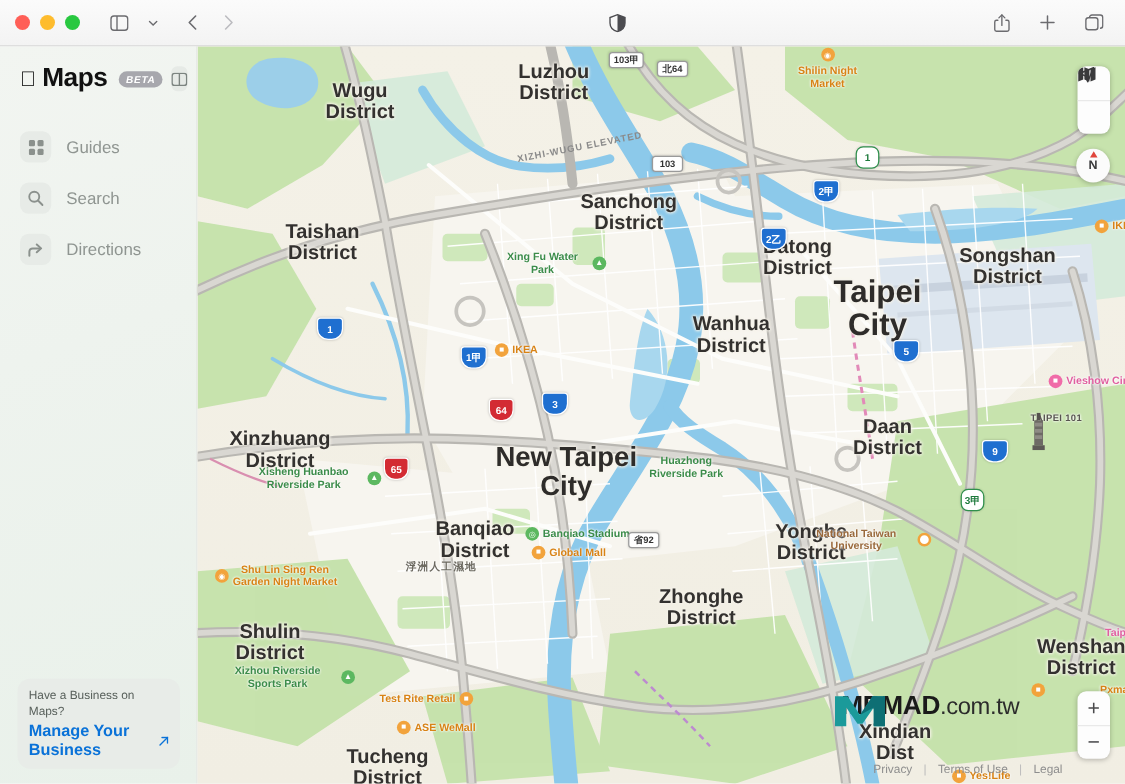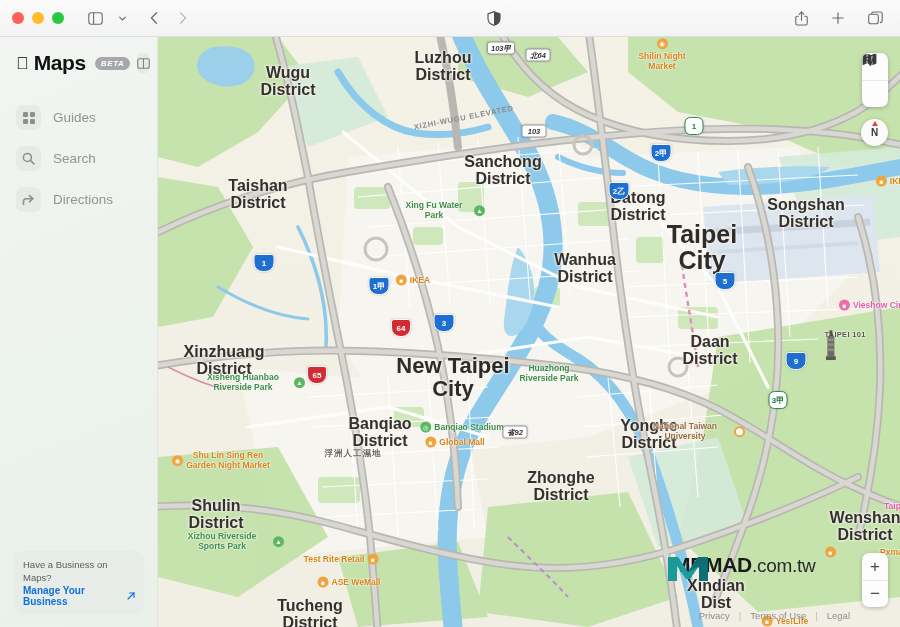--- a/index.html
+++ b/index.html
@@ -71,21 +71,21 @@
     width: 25px; height: 25px; border-radius: 7px; background: #e7ebe7;
     display: flex; align-items: center; justify-content: center; color: #8b918d; flex: none;
   }
   .sb-label { font-size: 13.5px; color: #8f9591; }
 
   .biz-card {
     position: absolute; left: 14px; bottom: 12px; width: 130px;
     background: #e8ece8; border-radius: 10px; padding: 8px 9px;
   }
   .biz-q { font-size: 9.5px; color: #58605b; line-height: 1.3; }
-  .biz-link { font-size: 10px; color: #0a72d8; font-weight: 600; margin-top: 1px; display: flex; align-items: center; gap: 3px; }
+  .biz-link { font-size: 13px; color: #0a72d8; font-weight: 600; margin-top: 1px; display: flex; align-items: center; gap: 3px; }
 
   
   .map {
     position: absolute; left: 158px; top: 0; width: 742px; height: 590px;
     overflow: hidden; background: #f2efe6;
   }
   .map svg { position: absolute; left: 0; top: 0; }
 
   .lbl { position: absolute; pointer-events: none; white-space: nowrap; }
   .district {
@@ -135,21 +135,20 @@
   }
   .sh-green {
     width: 19px; height: 18px; background: #fff; color: #1e7a3c;
     border: 1.6px solid #2f8f4c; border-radius: 6px;
     box-shadow: 0 0 2px rgba(0,0,0,.18);
   }
   .sh-white {
     min-width: 25px; height: 13px; background: #fff; color: #333;
     border: 1px solid #9a9a9a; border-radius: 3px; font-size: 7.5px; padding: 0 3px;
     box-shadow: 0 0 2px rgba(0,0,0,.15);
-    font-style: italic;
   }
   .road-name {
     position: absolute; font-size: 7.5px; font-weight: 600; color: #8a8a8a;
     letter-spacing: 0.8px; transform-origin: center;
   }
 
   
   .map-ctl-stack {
     position: absolute; right: 12px; top: 16px; width: 26px;
     background: #fdfdfd; border-radius: 7px; box-shadow: 0 1px 4px rgba(0,0,0,.25);

